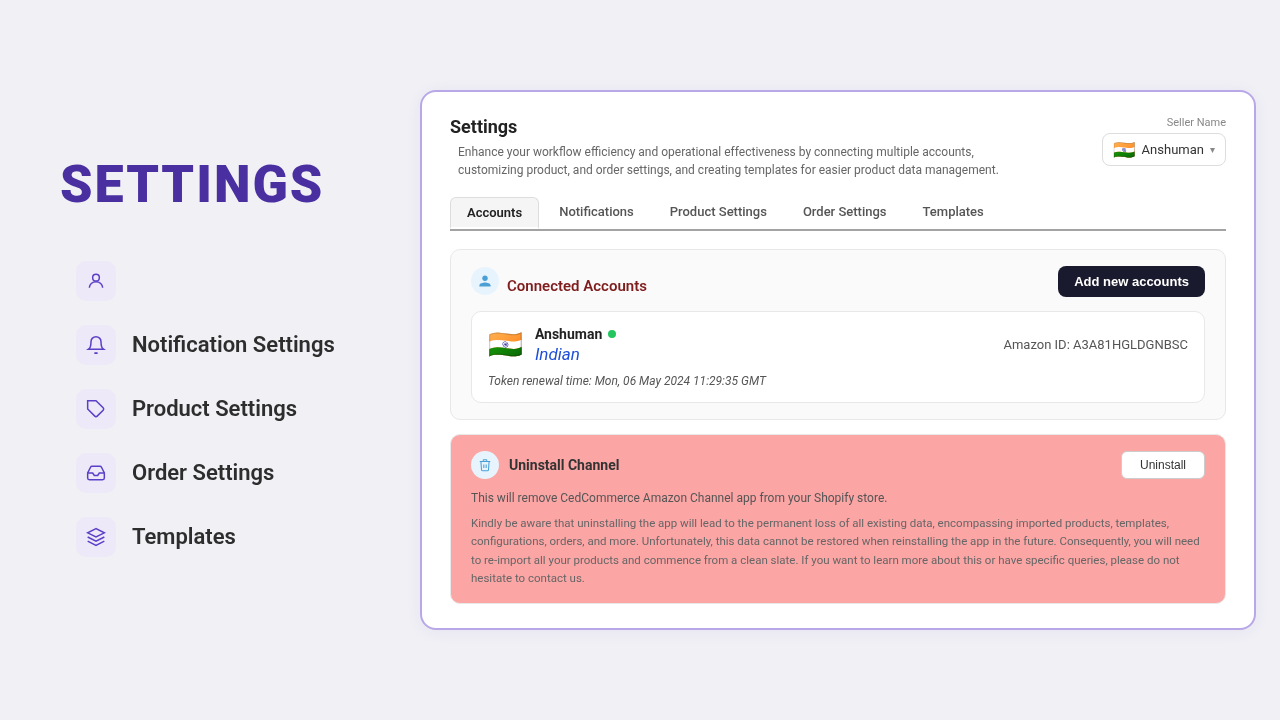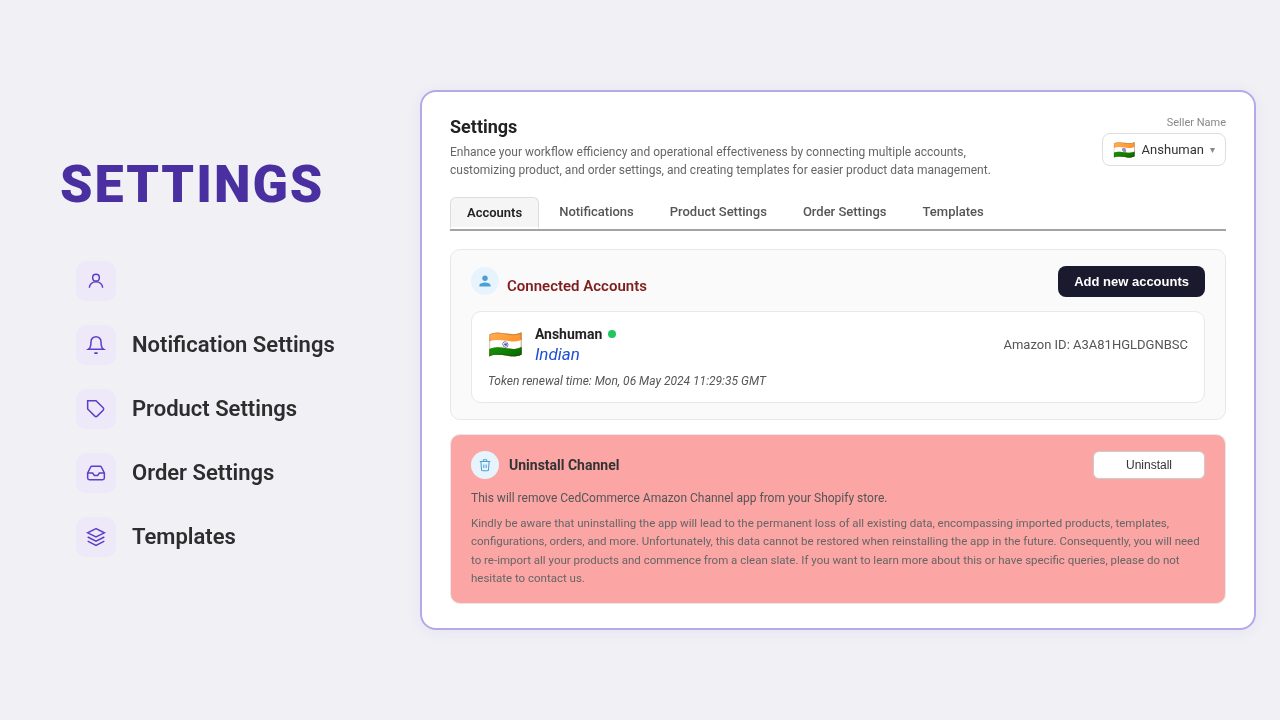--- a/index.html
+++ b/index.html
@@ -99,20 +99,21 @@
       font-size: 18px;
       font-weight: 700;
       color: #222;
       margin-bottom: 6px;
     }
     .card-header-left p {
       font-size: 12px;
       color: #666;
       max-width: 580px;
       line-height: 1.5;
+      margin-left: 8px;
     }
     .seller-info {
       text-align: right;
     }
     .seller-info .seller-label {
       font-size: 11px;
       color: #888;
       margin-bottom: 4px;
     }
     .seller-dropdown {
@@ -295,21 +296,21 @@
     }
     .uninstall-title {
       font-size: 14px;
       font-weight: 700;
       color: #333;
     }
     .btn-uninstall {
       background: #fff;
       border: 1px solid #ccc;
       border-radius: 6px;
-      padding: 6px 32px;
+      padding: 6px 18px;
       font-size: 12px;
       font-weight: 500;
       color: #333;
       cursor: pointer;
     }
     .uninstall-desc {
       font-size: 12px;
       color: #555;
       line-height: 1.6;
     }

